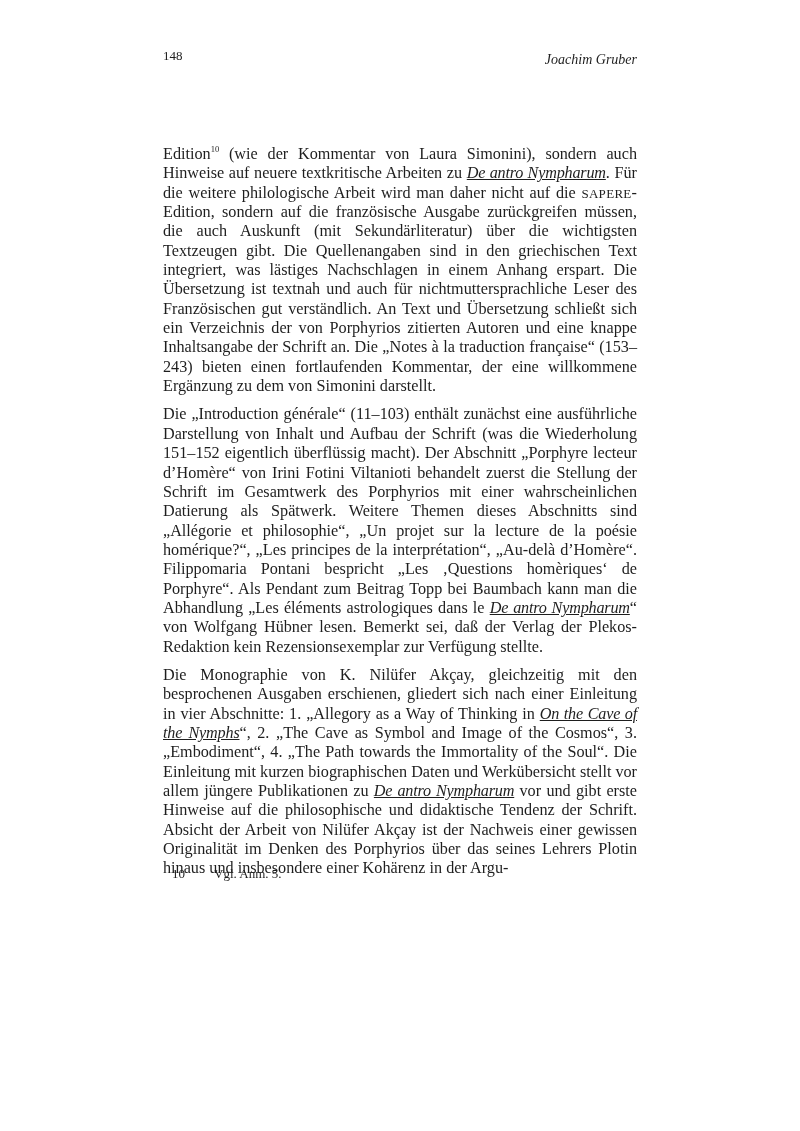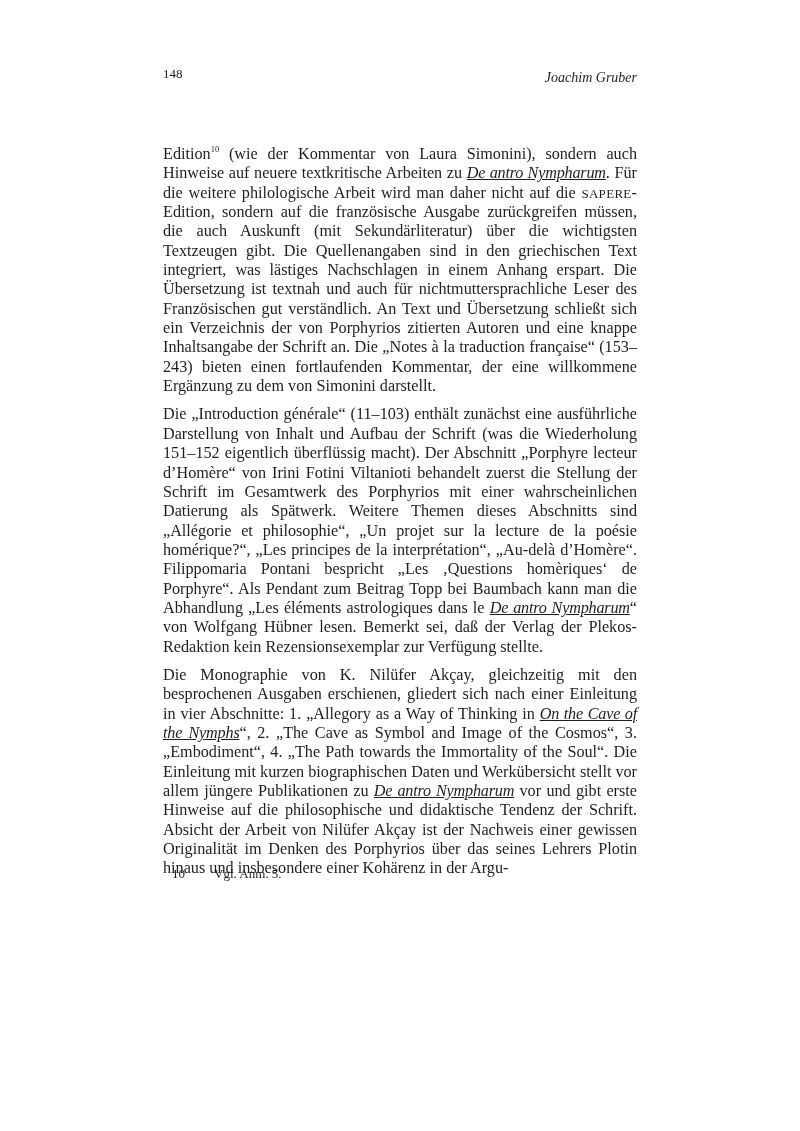--- a/index.html
+++ b/index.html
@@ -3,21 +3,21 @@
 <meta charset="utf-8">
 <style>
   html, body { margin: 0; padding: 0; background: #ffffff; }
   body { width: 800px; height: 1131px; position: relative; overflow: hidden; }
   .page {
     position: absolute; left: 0; top: 0; width: 800px; height: 1131px;
     font-family: "Liberation Serif", "DejaVu Serif", serif;
     color: #1e1e1e;
   }
   .running-head {
-    position: absolute; left: 163px; top: 66px; width: 474px; height: 20px;
+    position: absolute; left: 163px; top: 48px; width: 474px; height: 20px;
     font-size: 13px;
   }
   .page-number { position: absolute; left: 0; top: 0; }
   .running-title { position: absolute; left: 0; right: 0; top: 4px; text-align: right; font-size: 14px; font-style: italic; }
   .body-text {
     position: absolute; left: 163px; top: 145px; width: 474px;
     font-size: 16.2px; line-height: 19.35px;
     text-align: justify; hyphens: manual;
   }
   .body-text p { margin: 0 0 9px 0; }

